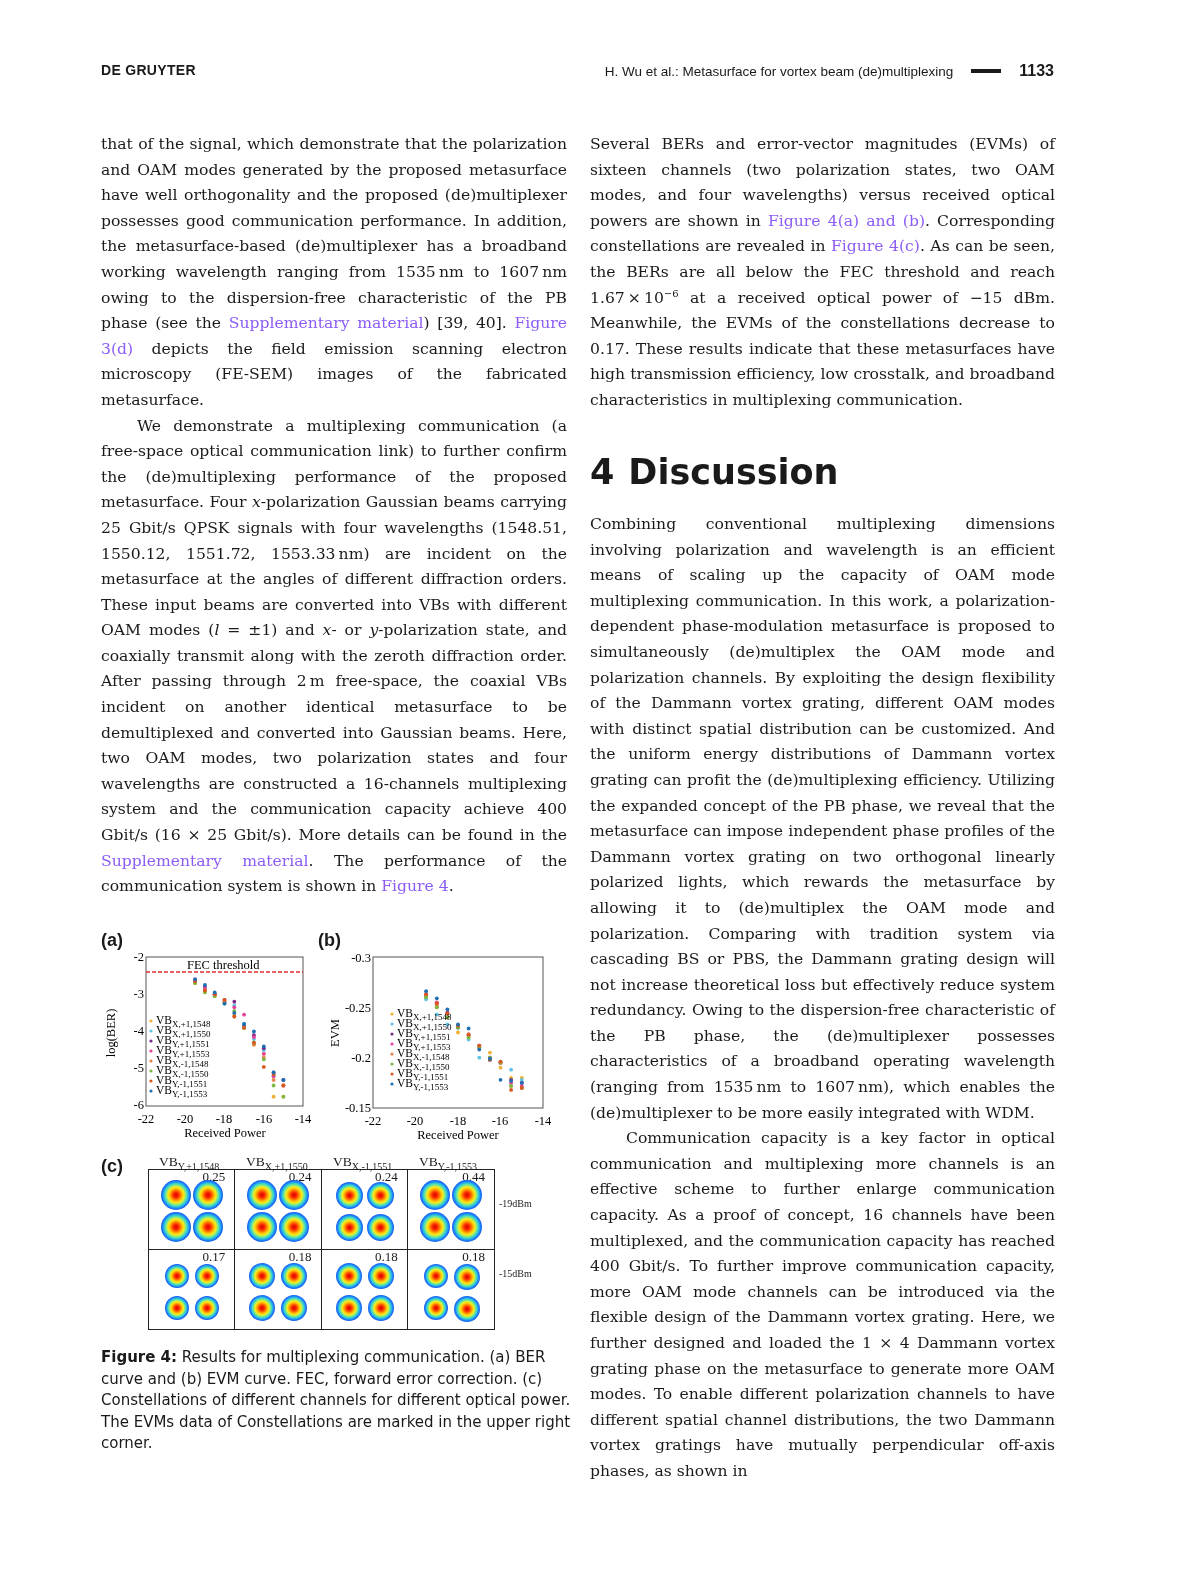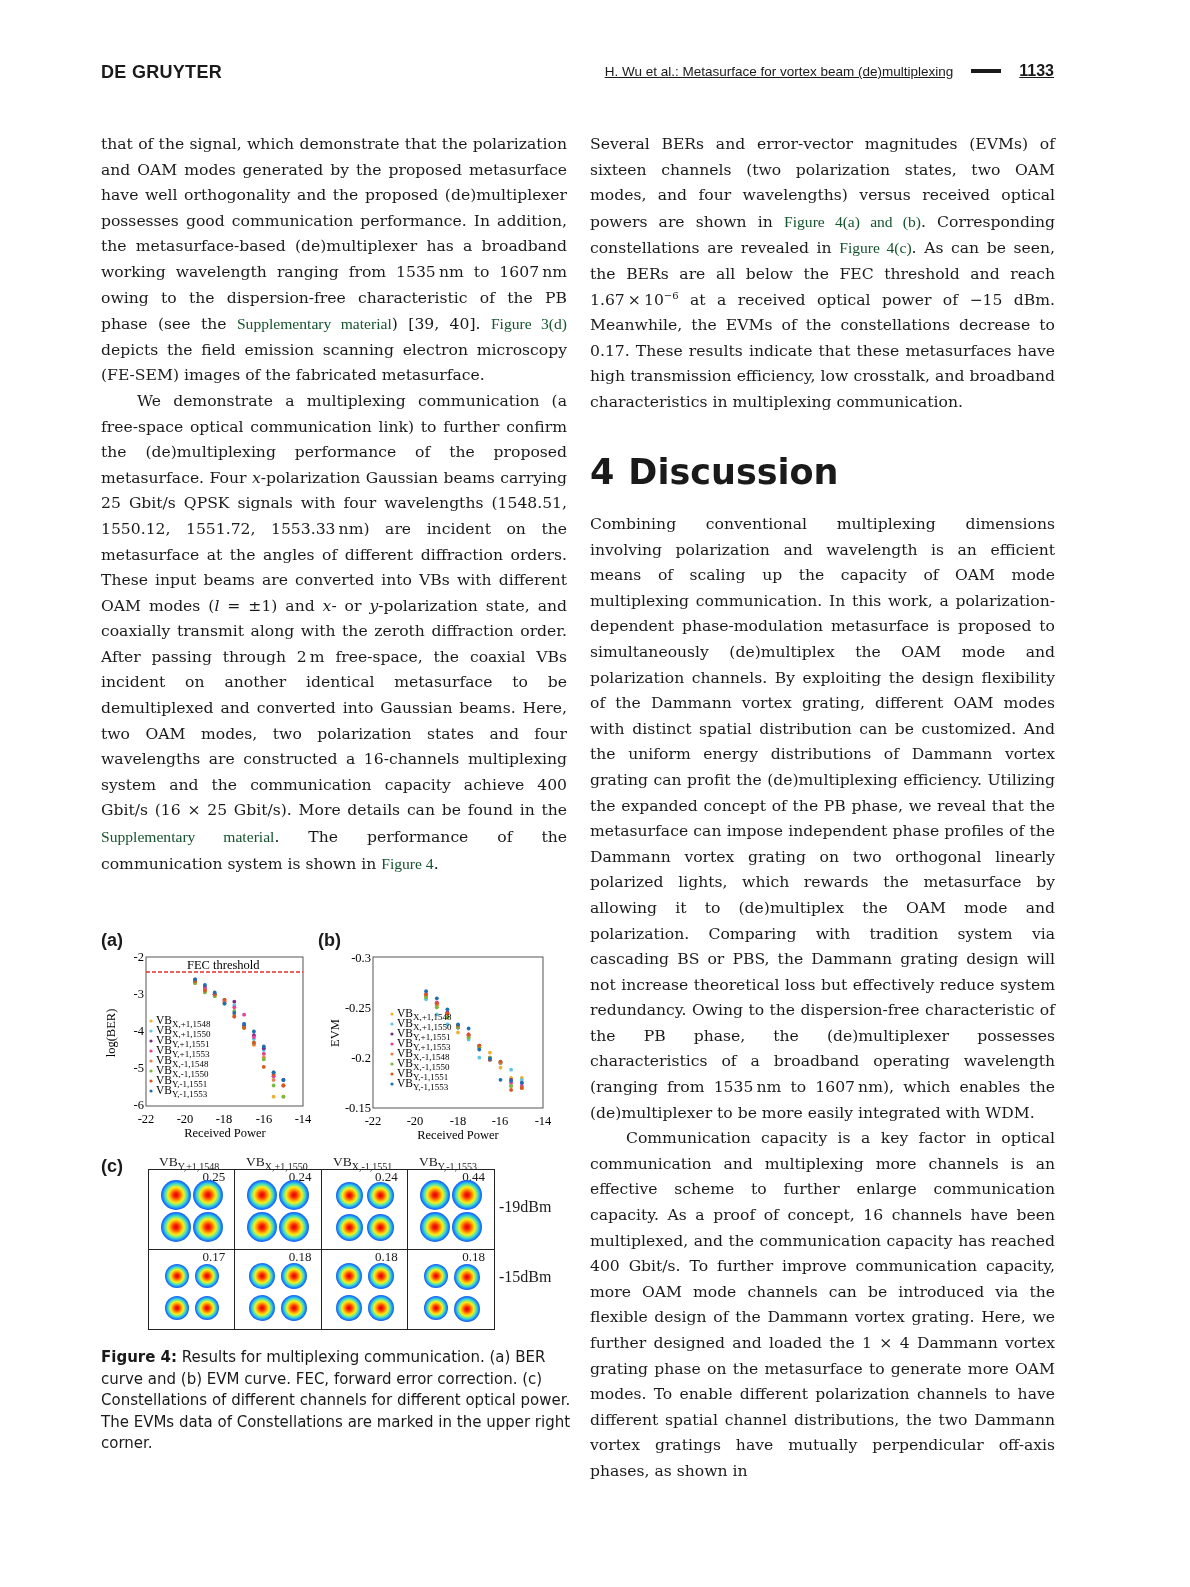--- a/index.html
+++ b/index.html
@@ -1,43 +1,43 @@
 <!DOCTYPE html>
 <html><head>
 <meta charset="utf-8">
 <style>
   html, body { margin:0; padding:0; background:#ffffff; }
   body { width:1190px; height:1587px; position:relative; overflow:hidden; color:#1a1a1a; }
   .hdr { position:absolute; top:62px; left:101px; right:136px; height:22px; font-family:"Liberation Sans", sans-serif; }
-  .hdr .brand { position:absolute; left:0; top:0; font-weight:bold; font-size:18px; letter-spacing:0.3px; }
-  .hdr .right { position:absolute; right:0; top:0; display:flex; align-items:center; gap:18px; font-size:13.5px;text-decoration:underline; }
+  .hdr .brand { position:absolute; left:0; top:0; font-weight:bold; font-size:14px; letter-spacing:0.3px; }
+  .hdr .right { position:absolute; right:0; top:0; display:flex; align-items:center; gap:18px; font-size:13.5px; }
   .hdr .dash { display:inline-block; width:30px; height:4px; background:#1a1a1a; }
   .hdr .pg { font-weight:bold; font-size:16px; }
   .col { position:absolute; font-family:"DejaVu Serif", serif; font-size:15.6px; line-height:25.6px; text-align:justify; hyphens:auto; }
   .col p { margin:0; }
   .col p.ind { text-indent:36px; }
   .lcol { left:101px; top:132px; width:466px; }
   .rcol { left:590px; top:132px; width:465px; }
   .rcol2 { left:590px; top:512px; width:465px; }
-  .link { color:#14532d;font-family:Liberation Serif, serif; }
+  .link { color:#8b5cf6; }
   .h2 { position:absolute; left:590px; top:452px; font-family:"DejaVu Sans", sans-serif; font-weight:bold; font-size:35px; }
   .h2 .num { margin-right:14px; }
   .fig { position:absolute; left:101px; top:930px; width:470px; height:410px; font-family:"Liberation Serif", serif; }
   .panel-label { position:absolute; font-family:"Liberation Sans", sans-serif; font-weight:bold; font-size:18px; }
   .caption { position:absolute; left:101px; top:1347px; width:470px; font-family:"DejaVu Sans", sans-serif; font-size:15px; line-height:21.5px; }
   .caption b { font-weight:bold; }
   .grid-c { position:absolute; left:47px; top:239px; width:345px; border:1px solid #222; display:grid; grid-template-columns:repeat(4,1fr); }
   .cell { position:relative; height:79px; border-right:1px solid #222; border-bottom:1px solid #222; }
   .cell:nth-child(4n) { border-right:none; }
   .cell.last-row { border-bottom:none; }
   .cell .evm { position:absolute; right:9px; top:-1px; font-size:13px; }
   .blob { position:absolute; border-radius:50%; background:radial-gradient(circle, #d40000 0%, #ff3000 14%, #ffb000 28%, #f5f020 38%, #40e0c0 52%, #1a80ff 64%, #1030d0 78%, #102090 90%, rgba(16,32,144,0) 100%); }
   .col-head { position:absolute; top:224px; font-size:13.5px; }
   .col-head sub { font-size:10px; }
-  .row-label { position:absolute; left:398px; font-size:16px; }
+  .row-label { position:absolute; left:398px; font-size:10px; }
   svg text { font-family:"Liberation Serif", serif; }
 </style>
 </head>
 <body>
 
 <div class="hdr">
   <span class="brand">DE GRUYTER</span>
   <span class="right">
     <span>H. Wu et al.: Metasurface for vortex beam (de)multiplexing</span>
     <span class="dash"></span>

